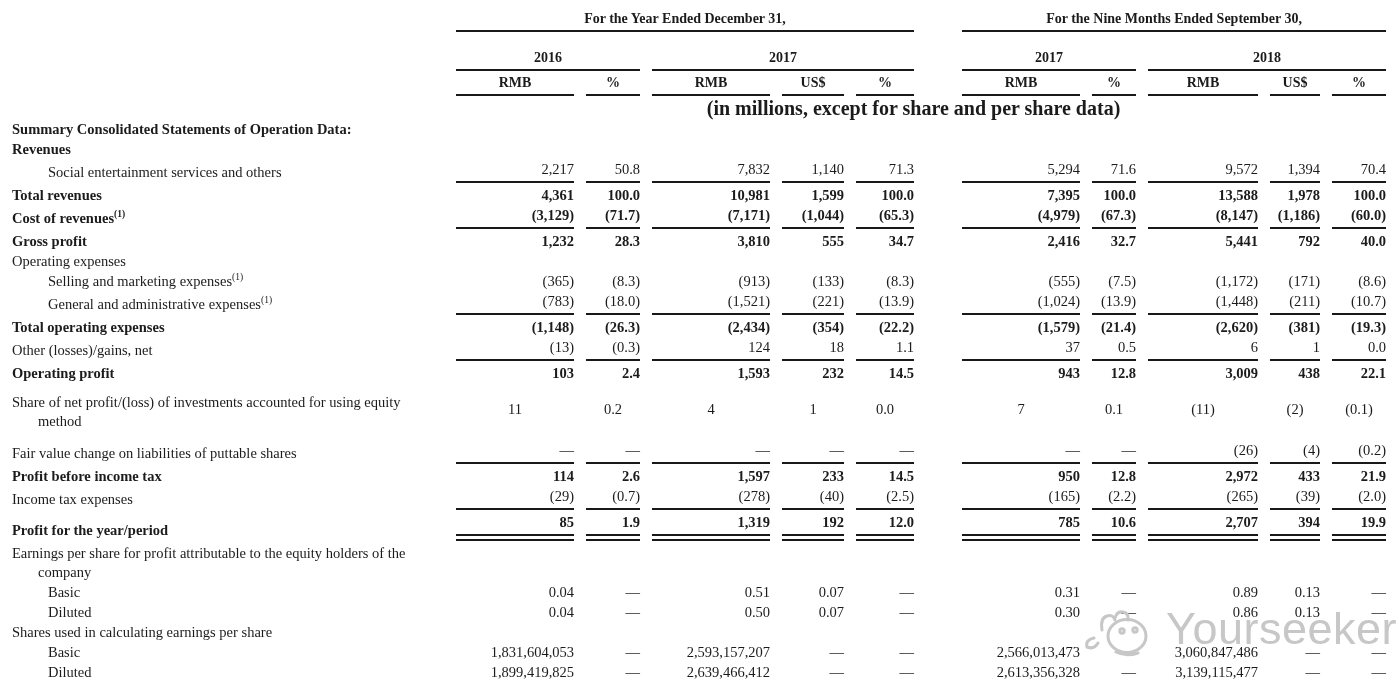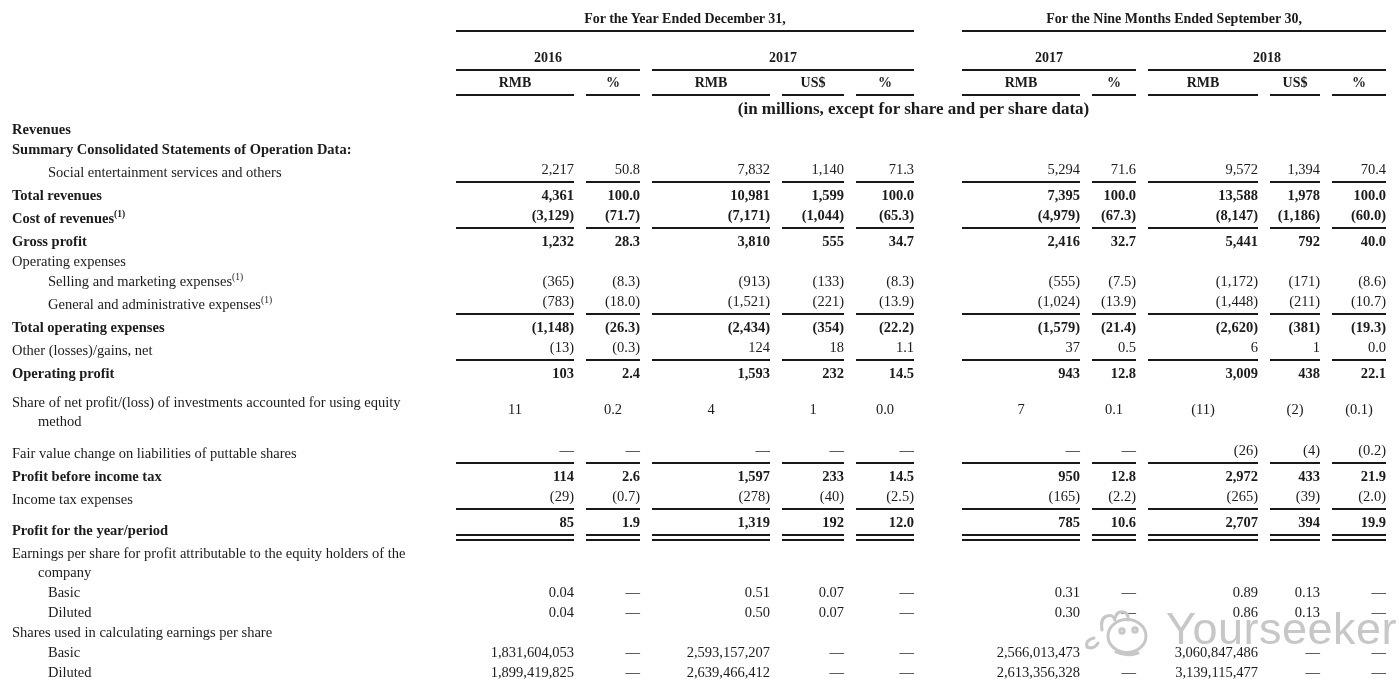--- a/index.html
+++ b/index.html
@@ -33,21 +33,21 @@
   td.label .l { white-space: nowrap; }
   td.label.ind .l { padding-left: 36px; }
   td.label .cont { padding-left: 26px; white-space: nowrap; }
   sup { font-size: 9.5px; line-height: 0; vertical-align: super; }
 
   
   thead td { font-weight: bold; text-align: center; font-size: 14px; }
   td.gtitle { border-bottom: 2.5px solid #191919; padding: 5px 0 2px 0; }
   td.yr     { border-bottom: 2.5px solid #191919; padding: 16px 0 2px 0; }
   td.cur    { border-bottom: 2.5px solid #191919; padding: 2px 0 2px 0; }
-  td.units  { padding: 3px 15px 2px 0; font-size: 17px; }
+  td.units  { padding: 3px 15px 2px 0; font-size: 20px; }
 
   
   tr.u-single td.val { border-bottom: 2.5px solid #191919; padding-bottom: 2px; }
   tr.u-double td.val { border-bottom: 7px double #191919; padding-bottom: 2px; }
   tr.u-single + tr td, tr.u-double + tr td { padding-top: 3px; }
   tr.gap-before td { padding-top: 9px; }
   tr.bold-vals td.val { font-weight: bold; }
   tr.mid td.val { vertical-align: middle; padding-bottom: 6px; text-align: center; }
 
   
@@ -112,37 +112,37 @@
         <td class="cur">%</td>
       </tr>
       <tr>
         <td></td>
         <td class="units" colspan="11">(in millions, except for share and per share data)</td>
       </tr>
     </thead>
     <tbody>
         <tr>
           <td class="label">
+            <div class="l b">Summary Consolidated Statements of Operation Data:</div>
+          </td>
+          <td class=""></td>
+          <td class=""></td>
+          <td class=""></td>
+          <td class=""></td>
+          <td class=""></td>
+          <td class="gap"></td>
+          <td class=""></td>
+          <td class=""></td>
+          <td class=""></td>
+          <td class=""></td>
+          <td class=""></td>
+        </tr>
+        <tr>
+          <td class="label">
             <div class="l b">Revenues</div>
-          </td>
-          <td class=""></td>
-          <td class=""></td>
-          <td class=""></td>
-          <td class=""></td>
-          <td class=""></td>
-          <td class="gap"></td>
-          <td class=""></td>
-          <td class=""></td>
-          <td class=""></td>
-          <td class=""></td>
-          <td class=""></td>
-        </tr>
-        <tr>
-          <td class="label">
-            <div class="l b">Summary Consolidated Statements of Operation Data:</div>
           </td>
           <td class=""></td>
           <td class=""></td>
           <td class=""></td>
           <td class=""></td>
           <td class=""></td>
           <td class="gap"></td>
           <td class=""></td>
           <td class=""></td>
           <td class=""></td>

